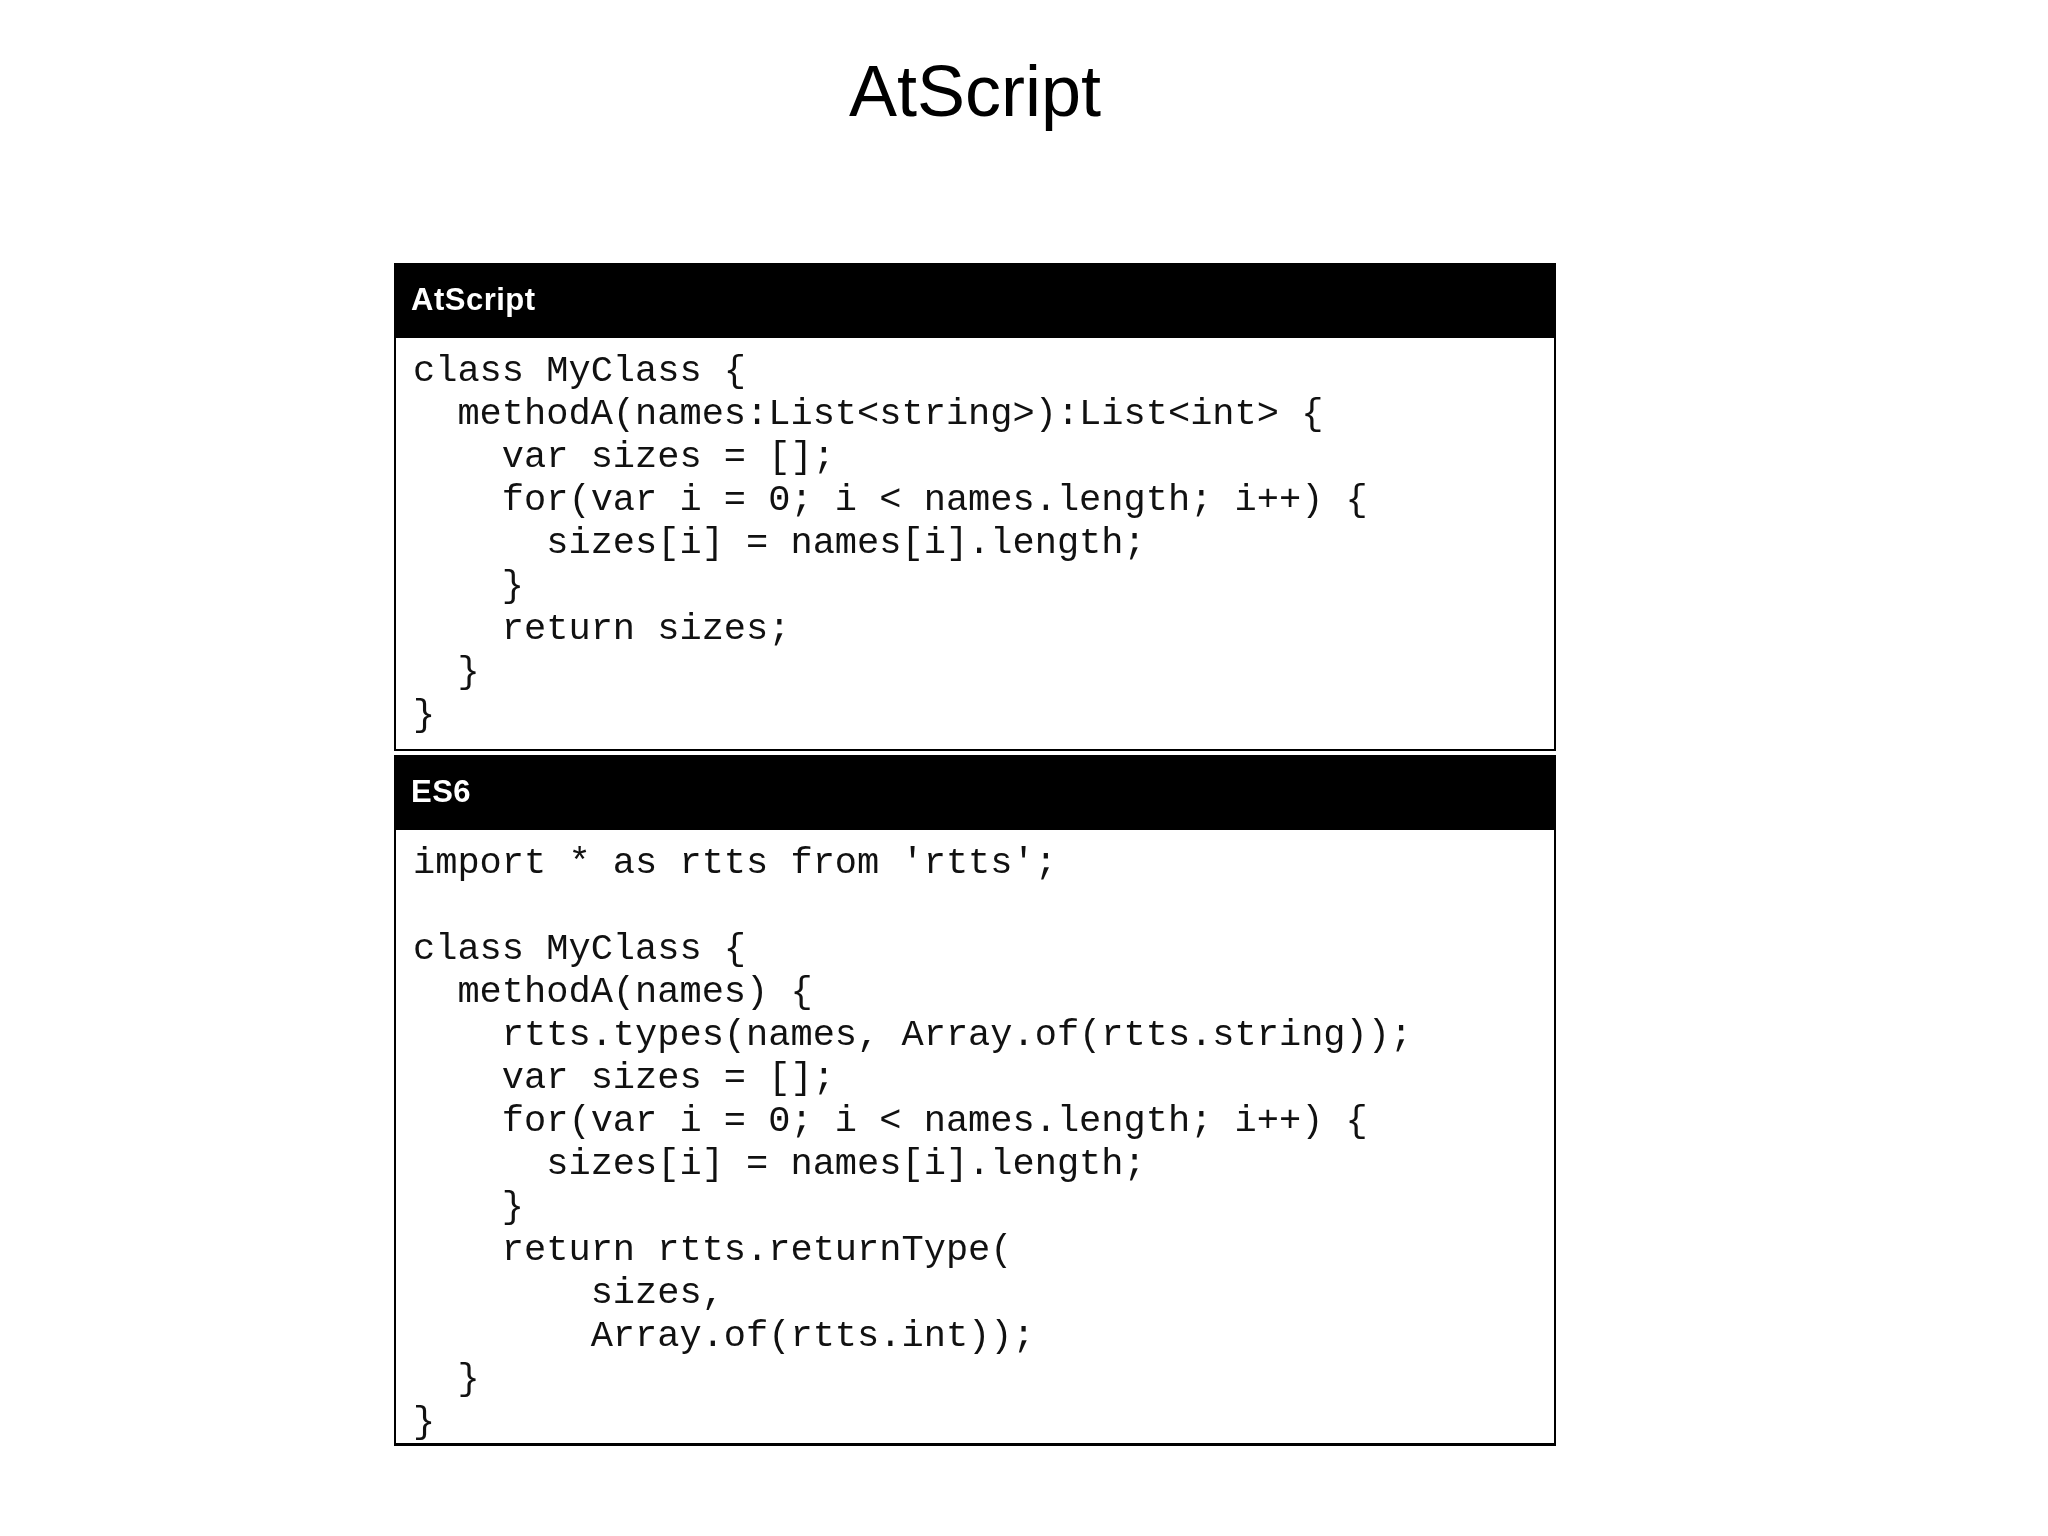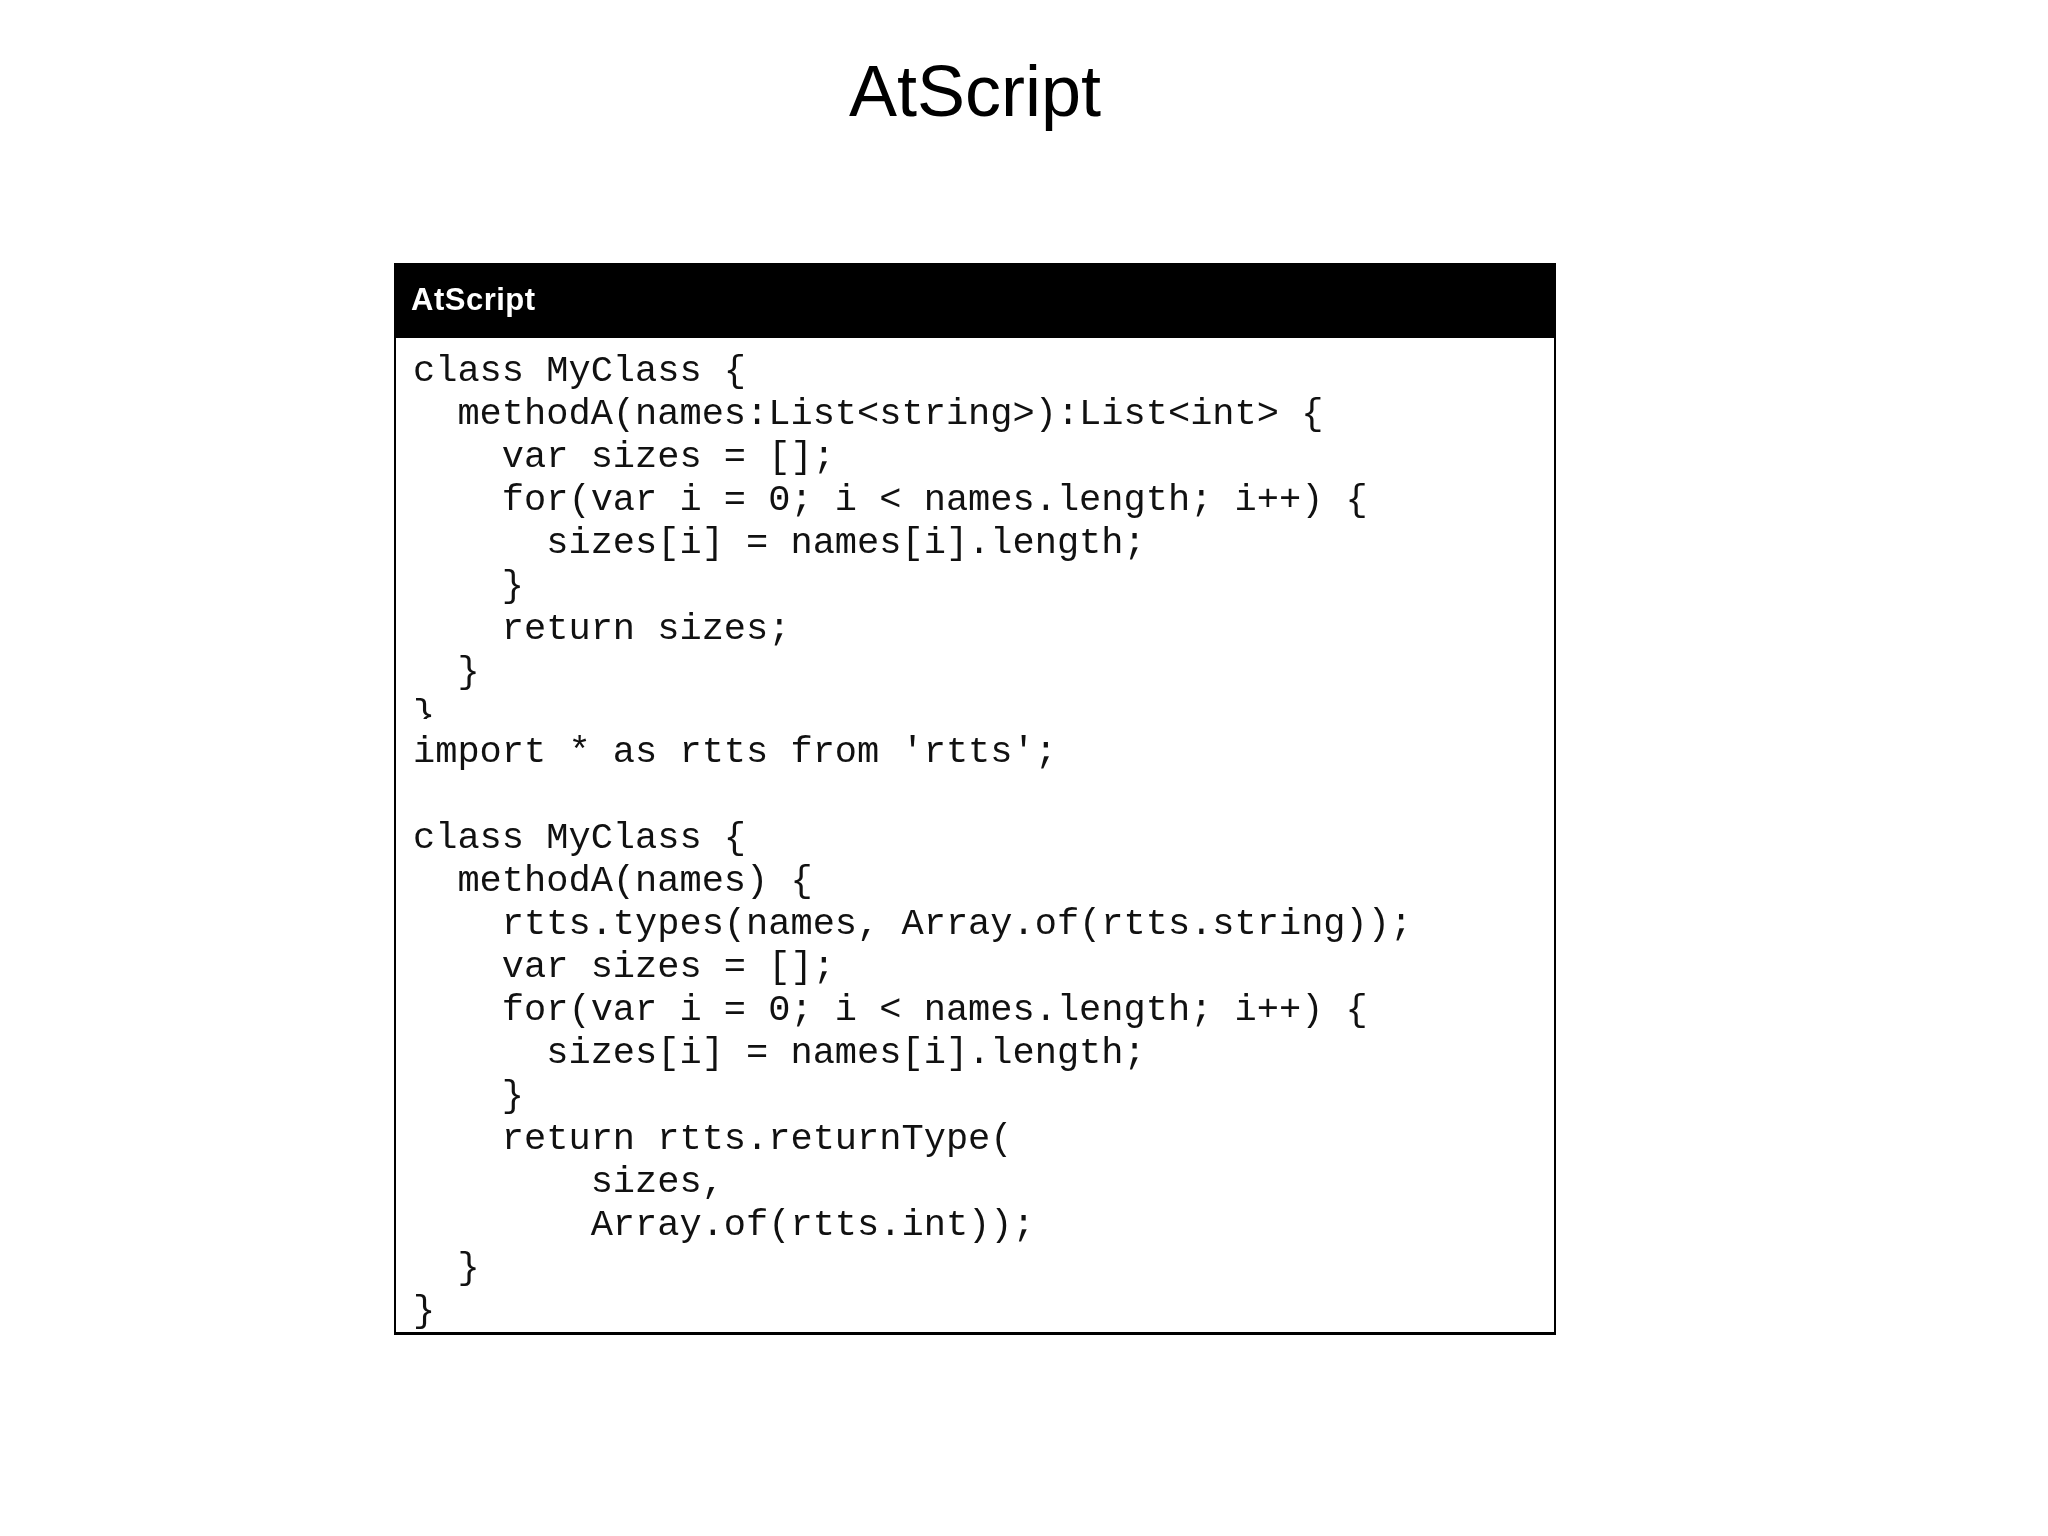--- a/index.html
+++ b/index.html
@@ -75,16 +75,17 @@
 <div class="slide">
 
   <div class="slide-title">AtScript</div>
 
   <div class="code-panel panel-atscript">
     <div class="panel-header">AtScript</div>
     <div class="panel-body"><div class="code-line">class MyClass {</div><div class="code-line">  methodA(names:List&lt;string&gt;):List&lt;int&gt; {</div><div class="code-line">    var sizes = [];</div><div class="code-line">    for(var i = 0; i &lt; names.length; i++) {</div><div class="code-line">      sizes[i] = names[i].length;</div><div class="code-line">    }</div><div class="code-line">    return sizes;</div><div class="code-line">  }</div><div class="code-line">}</div></div>
   </div>
 
   <div class="code-panel panel-es6">
+    <div class="panel-header">ES6</div>
     <div class="panel-body"><div class="code-line">import * as rtts from 'rtts';</div><div class="code-line">&nbsp;</div><div class="code-line">class MyClass {</div><div class="code-line">  methodA(names) {</div><div class="code-line">    rtts.types(names, Array.of(rtts.string));</div><div class="code-line">    var sizes = [];</div><div class="code-line">    for(var i = 0; i &lt; names.length; i++) {</div><div class="code-line">      sizes[i] = names[i].length;</div><div class="code-line">    }</div><div class="code-line">    return rtts.returnType(</div><div class="code-line">        sizes,</div><div class="code-line">        Array.of(rtts.int));</div><div class="code-line">  }</div><div class="code-line">}</div></div>
   </div>
 
 </div>
 
 </body></html>

